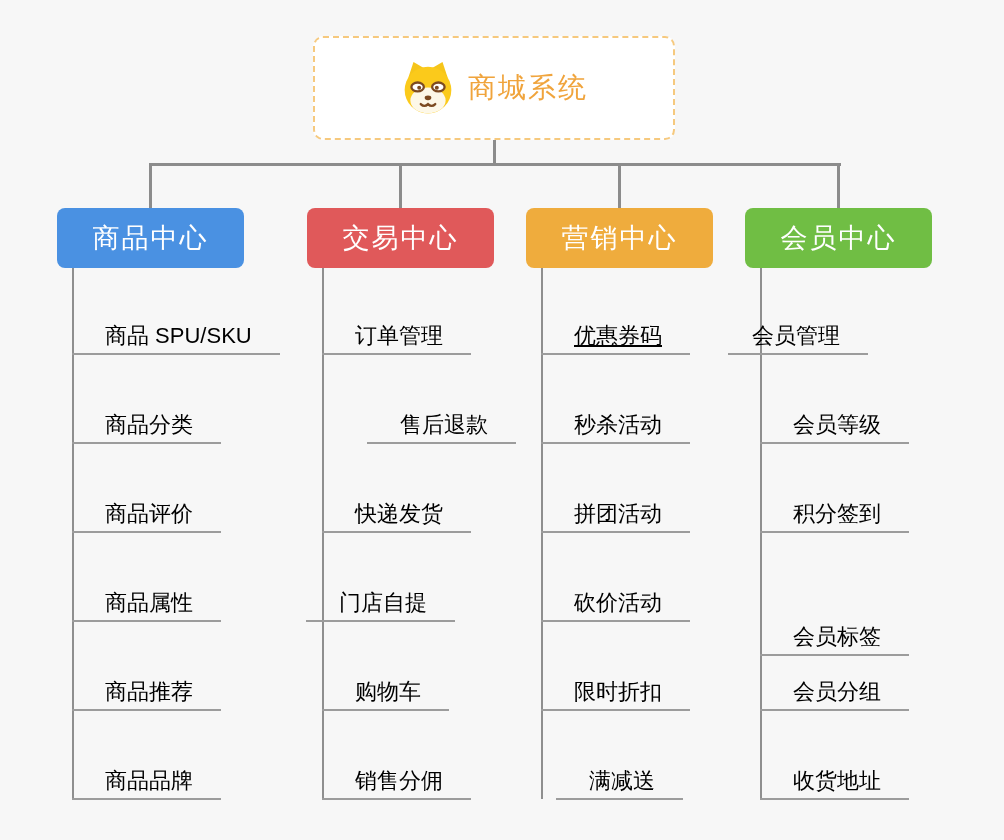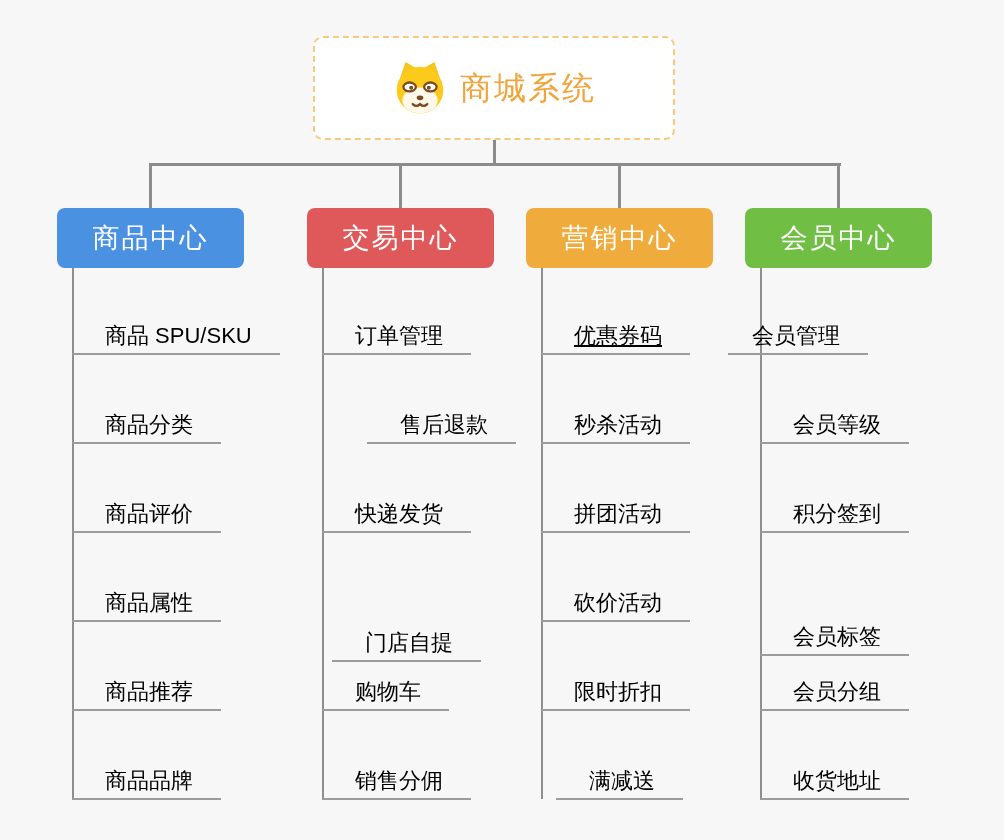--- a/index.html
+++ b/index.html
@@ -19,21 +19,21 @@
     width: 362px; height: 104px;
     background: #ffffff;
     border: 2px dashed #F6C97E;
     border-radius: 10px;
     box-sizing: border-box;
     display: flex; align-items: center; justify-content: center;
     gap: 12px;
   }
   .root-title {
     color: #F0A43C;
-    font-size: 32px;
+    font-size: 28px;
     letter-spacing: 2px;
     line-height: 1;
   }
   .branch-head {
     position: absolute;
     width: 187px; height: 60px;
     border-radius: 8px;
     color: #ffffff;
     font-size: 27px;
     letter-spacing: 2px;
@@ -89,21 +89,21 @@
       <div class="leaf" style="left: 72px; top: 497px;">商品评价</div>
       <div class="leaf" style="left: 72px; top: 586px;">商品属性</div>
       <div class="leaf" style="left: 72px; top: 675px;">商品推荐</div>
       <div class="leaf" style="left: 72px; top: 764px; text-align: right;">商品品牌</div>
       <div class="conn" style="left: 399px; top: 163px; width: 3px; height: 45px;"></div>
       <div class="branch-head" style="left: 307px; top: 208px; background: rgb(224, 89, 90);">交易中心</div>
       <div class="vline" style="left: 322px; top: 268px; height: 531px;"></div>
       <div class="leaf" style="left: 322px; top: 319px;">订单管理</div>
       <div class="leaf" style="left: 322px; top: 408px; margin-left: 45px;">售后退款</div>
       <div class="leaf" style="left: 322px; top: 497px;">快递发货</div>
-      <div class="leaf" style="left: 332px; top: 586px; margin-top: 40px;">门店自提</div>
+      <div class="leaf" style="left: 306px; top: 586px;">门店自提</div>
       <div class="leaf" style="left: 322px; top: 675px;">购物车</div>
       <div class="leaf" style="left: 322px; top: 764px;">销售分佣</div>
       <div class="conn" style="left: 618px; top: 163px; width: 3px; height: 45px;"></div>
       <div class="branch-head" style="left: 526px; top: 208px; background: rgb(239, 172, 61);">营销中心</div>
       <div class="vline" style="left: 541px; top: 268px; height: 531px;"></div>
       <div class="leaf" style="left: 541px; top: 319px; text-decoration: underline;">优惠券码</div>
       <div class="leaf" style="left: 541px; top: 408px;">秒杀活动</div>
       <div class="leaf" style="left: 541px; top: 497px;">拼团活动</div>
       <div class="leaf" style="left: 541px; top: 586px;">砍价活动</div>
       <div class="leaf" style="left: 541px; top: 675px;">限时折扣</div>

